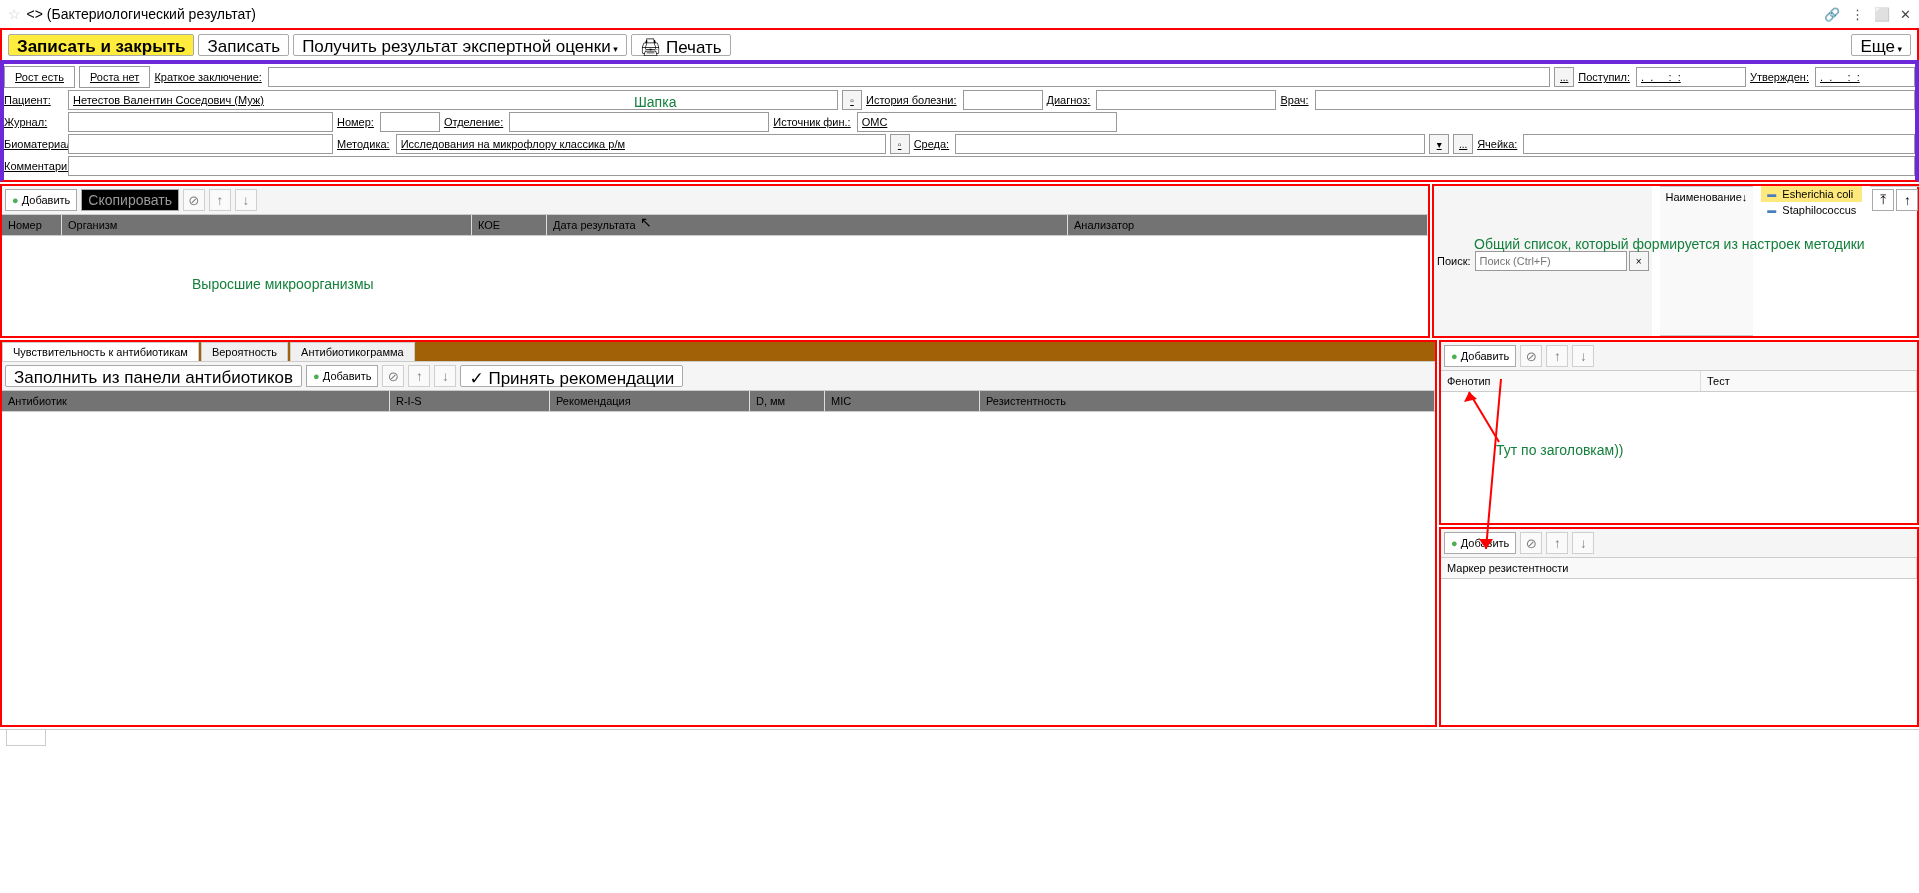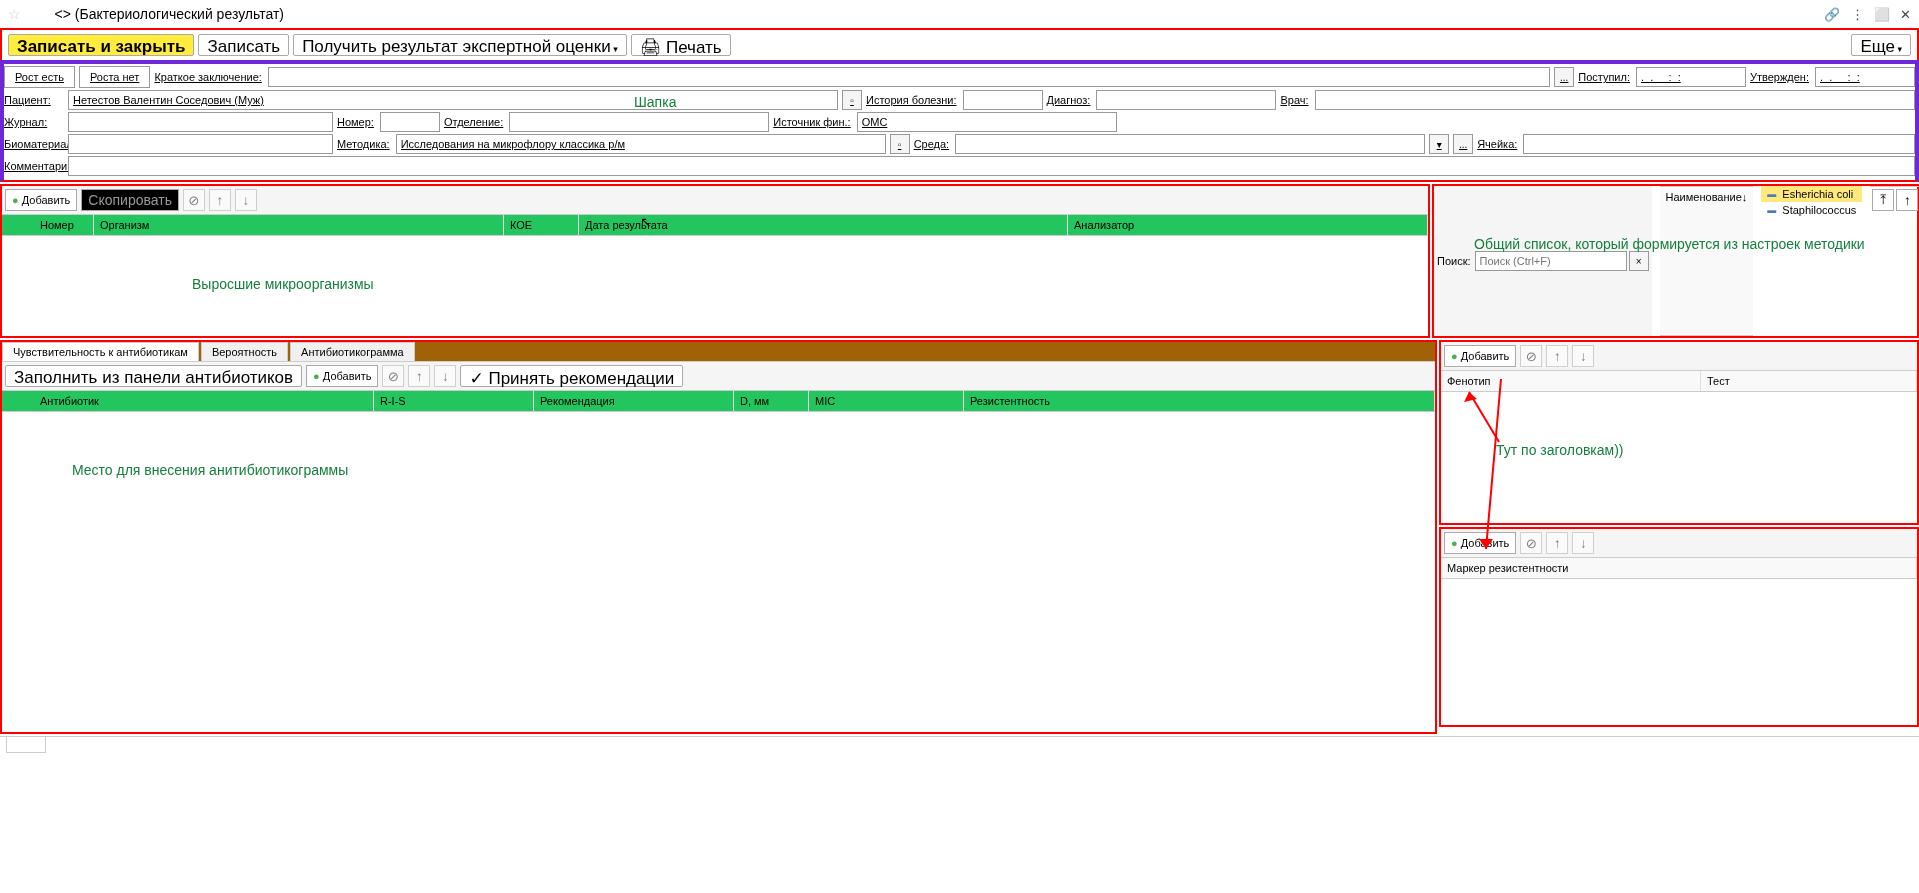--- a/index.html
+++ b/index.html
@@ -1,19 +1,19 @@
 <!DOCTYPE html>
 <html><head>
 <meta charset="utf-8">
 <style>
 * { box-sizing: border-box; margin: 0; padding: 0; }
 body { font-family: Arial, sans-serif; font-size: 11px; background: #fff; color: #000; }
 .title-bar { display: flex; align-items: center; padding: 4px 8px; height: 28px; }
 .star-icon { color: #ccc; margin-right: 6px; font-size: 14px; }
-.title-text { font-size: 14px; margin-left: 28px; }
+.title-text { font-size: 14px; }
 .title-spacer { flex: 1; }
 .title-icons { display: flex; gap: 10px; align-items: center; }
 .title-icons span { color: #444; cursor: pointer; font-size: 13px; }
 
 .toolbar { display: flex; align-items: center; padding: 4px 6px; gap: 4px; border: 2px solid red; border-bottom: none; }
 .btn { border: 1px solid #aaa; background: #fff; padding: 2px 8px; height: 22px; cursor: pointer; font-size: 17px; border-radius: 2px; }
 .btn-yellow { background: #ffec3d; font-weight: bold; }
 .dropdown-arrow::after { content: " ▾"; font-size: 9px; }
 .print-icon::before { content: "🖨 "; }
 .toolbar-spacer { flex: 1; }
@@ -28,21 +28,21 @@
 .annot { position: absolute; color: #15803d; font-size: 14px; pointer-events: none; }
 
 .mid-section { display: flex; margin-top: 2px; }
 .organisms-panel { flex: 1; border: 2px solid red; display: flex; flex-direction: column; position: relative; }
 .organisms-toolbar { display: flex; align-items: center; gap: 4px; padding: 3px; background: #f5f5f5; }
 .btn-add { border: 1px solid #aaa; background: #fff; padding: 2px 6px; height: 22px; cursor: pointer; font-size: 11px; }
 .btn-add::before { content: "● "; color: #4caf50; }
 .btn-copy { border: 1px solid #aaa; background: #000000; padding: 2px 6px; height: 22px; cursor: pointer; font-size: 14px; color: #999; }
 .btn-icon { border: 1px solid #aaa; background: #fff; width: 22px; height: 22px; cursor: pointer; }
 .btn-icon.disabled { opacity: 0.5; }
-.table-header { display: flex; background: #22c55e; border-top: 1px solid #ccc; border-bottom: 1px solid #ccc; padding-left: 32px; }
+.table-header { display: flex; background: #737373; border-top: 1px solid #ccc; border-bottom: 1px solid #ccc; }
 .th { padding: 4px 6px; border-right: 1px solid #ddd; font-size: 11px; }
 .table-body { flex: 1; min-height: 100px; position: relative; }
 
 .refs-panel { width: 487px; border: 2px solid red; margin-left: 2px; display: flex; position: relative; gap: 8px; }
 .refs-search { display: flex; align-items: center; padding: 3px; gap: 2px; background: #f5f5f5; }
 .refs-header { display: flex; background: #f9f9f9; border-top: 1px solid #ccc; border-bottom: 1px solid #ccc; padding: 4px 6px; }
 .refs-body { flex: 1; }
 .refs-row { display: flex; align-items: center; padding: 2px 6px; }
 .refs-row.sel { background: #ffe97d; }
 .refs-icon { color: #4a7ebb; margin-right: 6px; font-size: 9px; }
@@ -205,29 +205,26 @@
     </div>
     <div class="antibio-toolbar">
       <button class="btn">Заполнить из панели антибиотиков</button>
       <button class="btn-add">Добавить</button>
       <button class="btn-icon disabled">⊘</button>
       <button class="btn-icon disabled">↑</button>
       <button class="btn-icon disabled">↓</button>
       <button class="btn">✓ <span>Принять рекомендации</span></button>
     </div>
     <div class="table-header">
-      <div class="th" style="width:340px">Антибиотик</div>
+      <div class="th" style="width:388px">Антибиотик</div>
       <div class="th" style="width:160px">R-I-S</div>
       <div class="th" style="width:200px">Рекомендация</div>
       <div class="th" style="width:75px">D, мм</div>
       <div class="th" style="width:155px">MIC</div>
       <div class="th" style="flex:1">Резистентность</div>
-    </div>
-    <div class="table-body" style="min-height:320px">
-      <div class="annot" style="top:50px;left:70px">Место для внесения анитибиотикограммы</div>
     </div>
   </div>
 
   <div class="pheno-panel">
     <div class="pheno-sub" style="height:185px">
       <div class="antibio-toolbar">
         <button class="btn-add">Добавить</button>
         <button class="btn-icon disabled">⊘</button>
         <button class="btn-icon disabled">↑</button>
         <button class="btn-icon disabled">↓</button>

